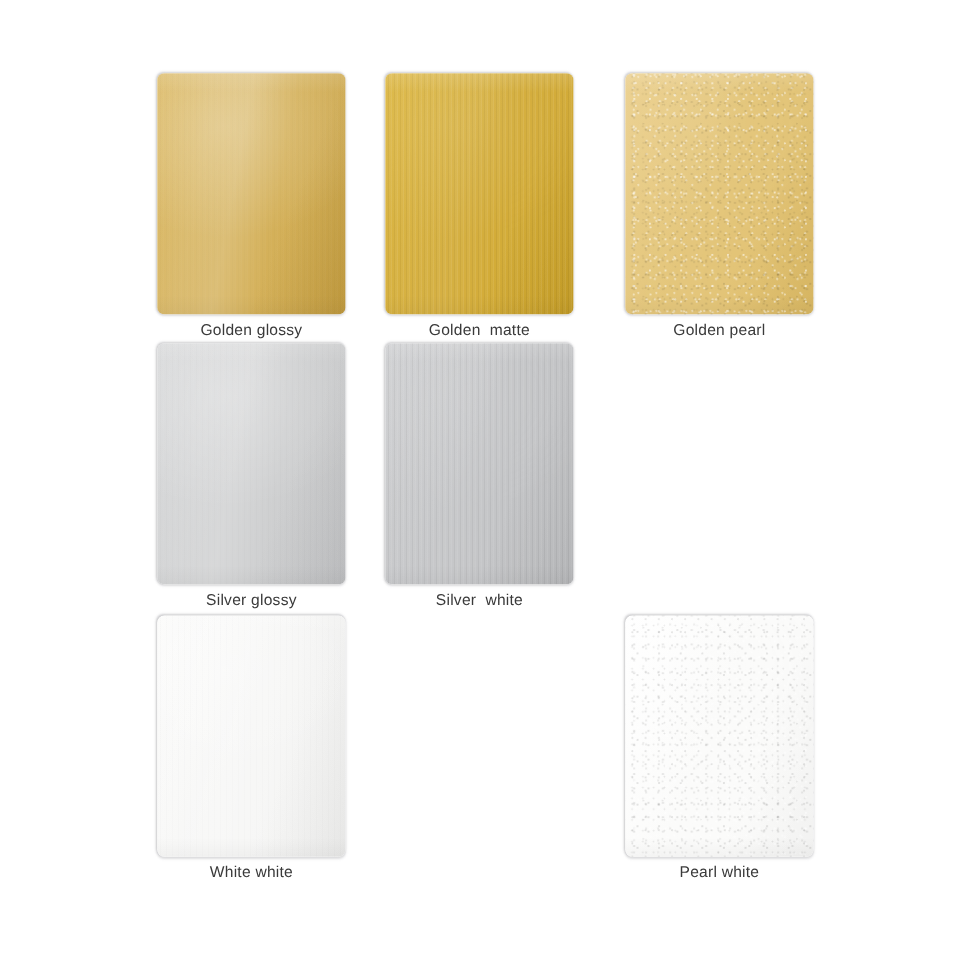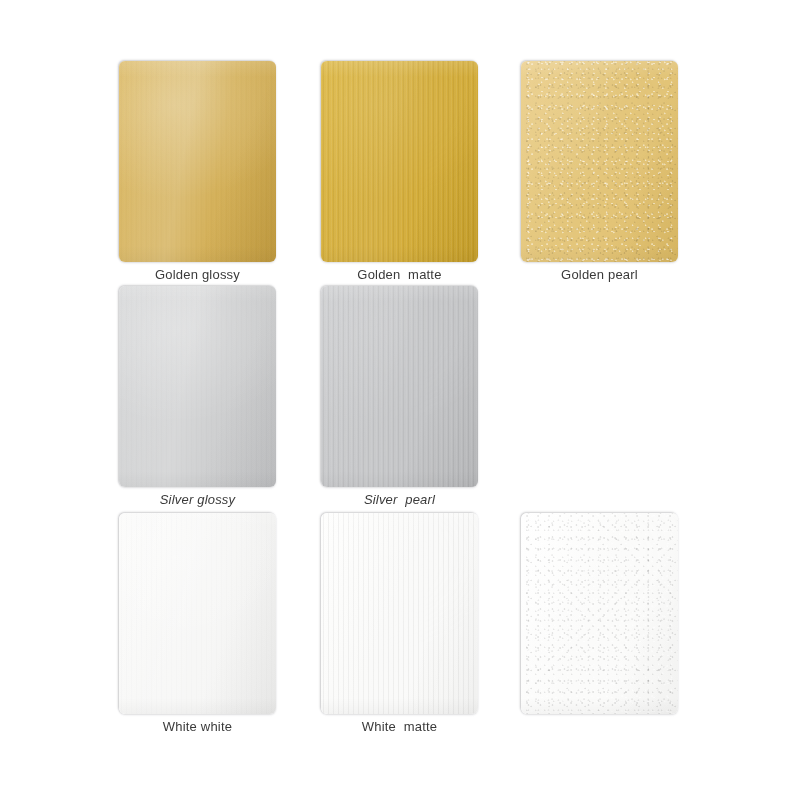--- a/index.html
+++ b/index.html
@@ -23,29 +23,29 @@
     height: 800px;
   }
 
   .swatch-row {
     position: absolute;
     left: 0;
     width: 800px;
     height: 225px;
   }
   .swatch-row.row-0 { top: 61px; }
-  .swatch-row.row-1 { top: 286px; font-style: italic; }
+  .swatch-row.row-1 { top: 286px; }
   .swatch-row.row-2 { top: 513px; }
 
   .swatch-cell {
     position: absolute;
     top: 0;
     width: 157px;
   }
-  .swatch-cell.col-0 { left: 119px; }
+  .swatch-cell.col-0 { left: 131px; }
   .swatch-cell.col-1 { left: 321px; }
   .swatch-cell.col-2 { left: 521px; }
 
   .swatch-tile {
     position: relative;
     width: 157px;
     height: 201px;
     border-radius: 6px;
     box-shadow:
       -1px -1px 2px rgba(150,150,155,0.45),
@@ -210,55 +210,46 @@
     </div>
 
     <div class="swatch-cell col-1">
       <div class="swatch-tile finish-matte">
         <div class="tile-base" style="background: linear-gradient(112deg, rgb(207, 208, 210) 0%, rgb(195, 196, 198) 46%, rgb(195, 196, 198) 66%, rgb(182, 183, 185) 100%);"></div>
         <div class="tile-brush"></div>
         <div class="tile-pearl"></div>
         <div class="tile-gloss"></div>
         <div class="tile-edge"></div>
       </div>
-      <div class="swatch-label">Silver  pearl</div>
+      <div class="swatch-label">Silver  white</div>
     </div>
 
 
   </div>
 
   <div class="swatch-row row-2">
 
     <div class="swatch-cell col-0">
       <div class="swatch-tile finish-glossy">
         <div class="tile-base" style="background: linear-gradient(112deg, rgb(252, 252, 251) 0%, rgb(246, 246, 245) 46%, rgb(246, 246, 245) 66%, rgb(239, 239, 238) 100%);"></div>
         <div class="tile-brush"></div>
         <div class="tile-pearl"></div>
         <div class="tile-gloss"></div>
         <div class="tile-edge"></div>
       </div>
       <div class="swatch-label">White white</div>
     </div>
 
-    <div class="swatch-cell col-1">
-      <div class="swatch-tile finish-matte">
-        <div class="tile-base" style="background: linear-gradient(112deg, rgb(254, 254, 253) 0%, rgb(250, 250, 249) 46%, rgb(250, 250, 249) 66%, rgb(243, 243, 242) 100%);"></div>
-        <div class="tile-brush"></div>
-        <div class="tile-pearl"></div>
-        <div class="tile-gloss"></div>
-        <div class="tile-edge"></div>
-      </div>
-      <div class="swatch-label">White  matte</div>
-    </div>
 
     <div class="swatch-cell col-2">
       <div class="swatch-tile finish-pearl">
         <div class="tile-base" style="background: linear-gradient(112deg, rgb(255, 255, 255) 0%, rgb(251, 251, 250) 46%, rgb(251, 251, 250) 66%, rgb(244, 244, 243) 100%);"></div>
         <div class="tile-brush"></div>
         <div class="tile-pearl"></div>
         <div class="tile-gloss"></div>
         <div class="tile-edge"></div>
       </div>
+      <div class="swatch-label">Pearl white</div>
     </div>
 
   </div>
 
 </div>
 
 </body></html>

